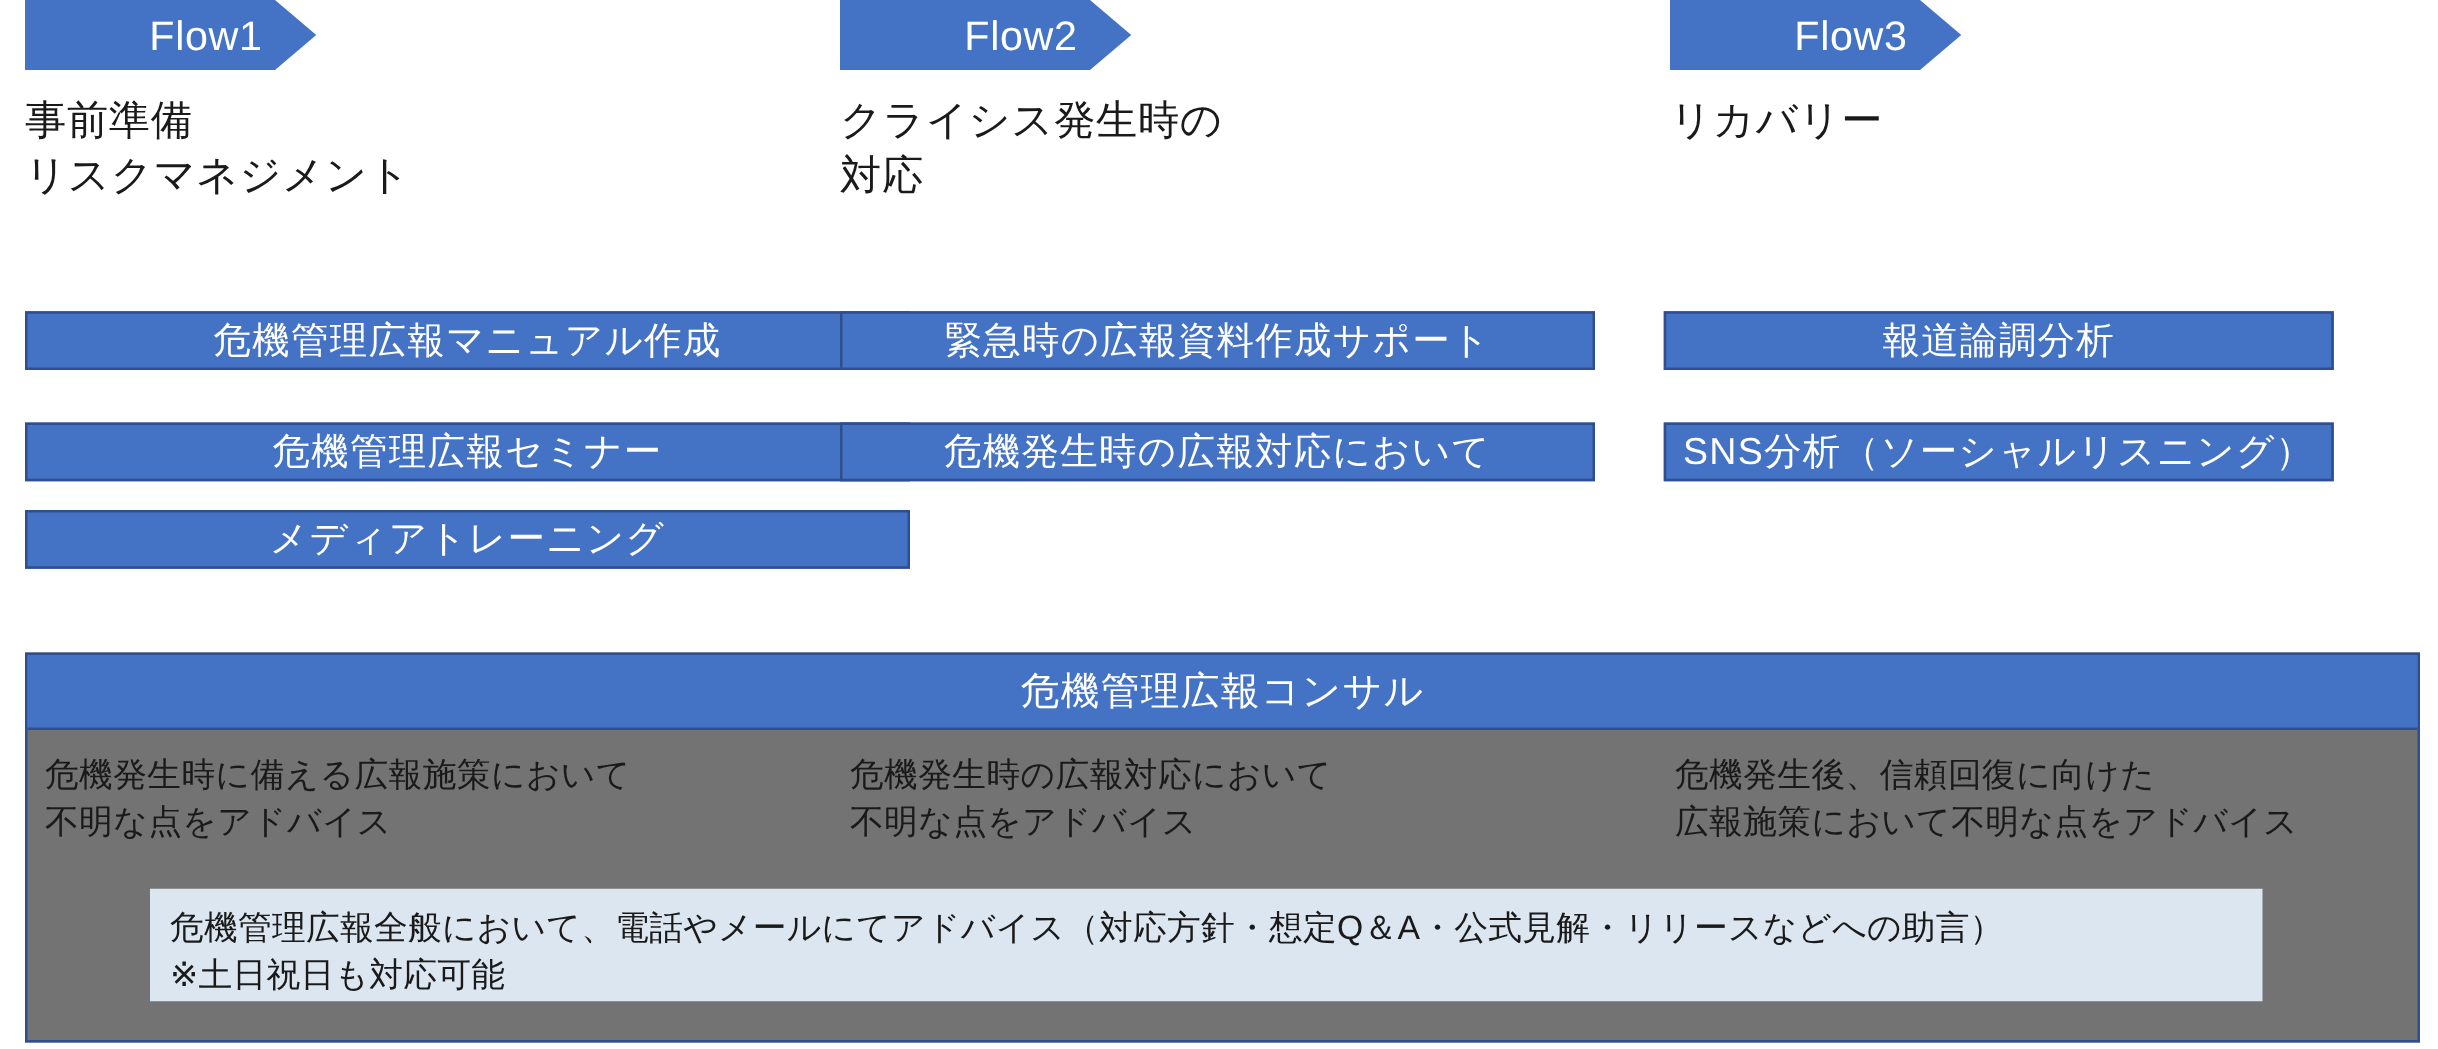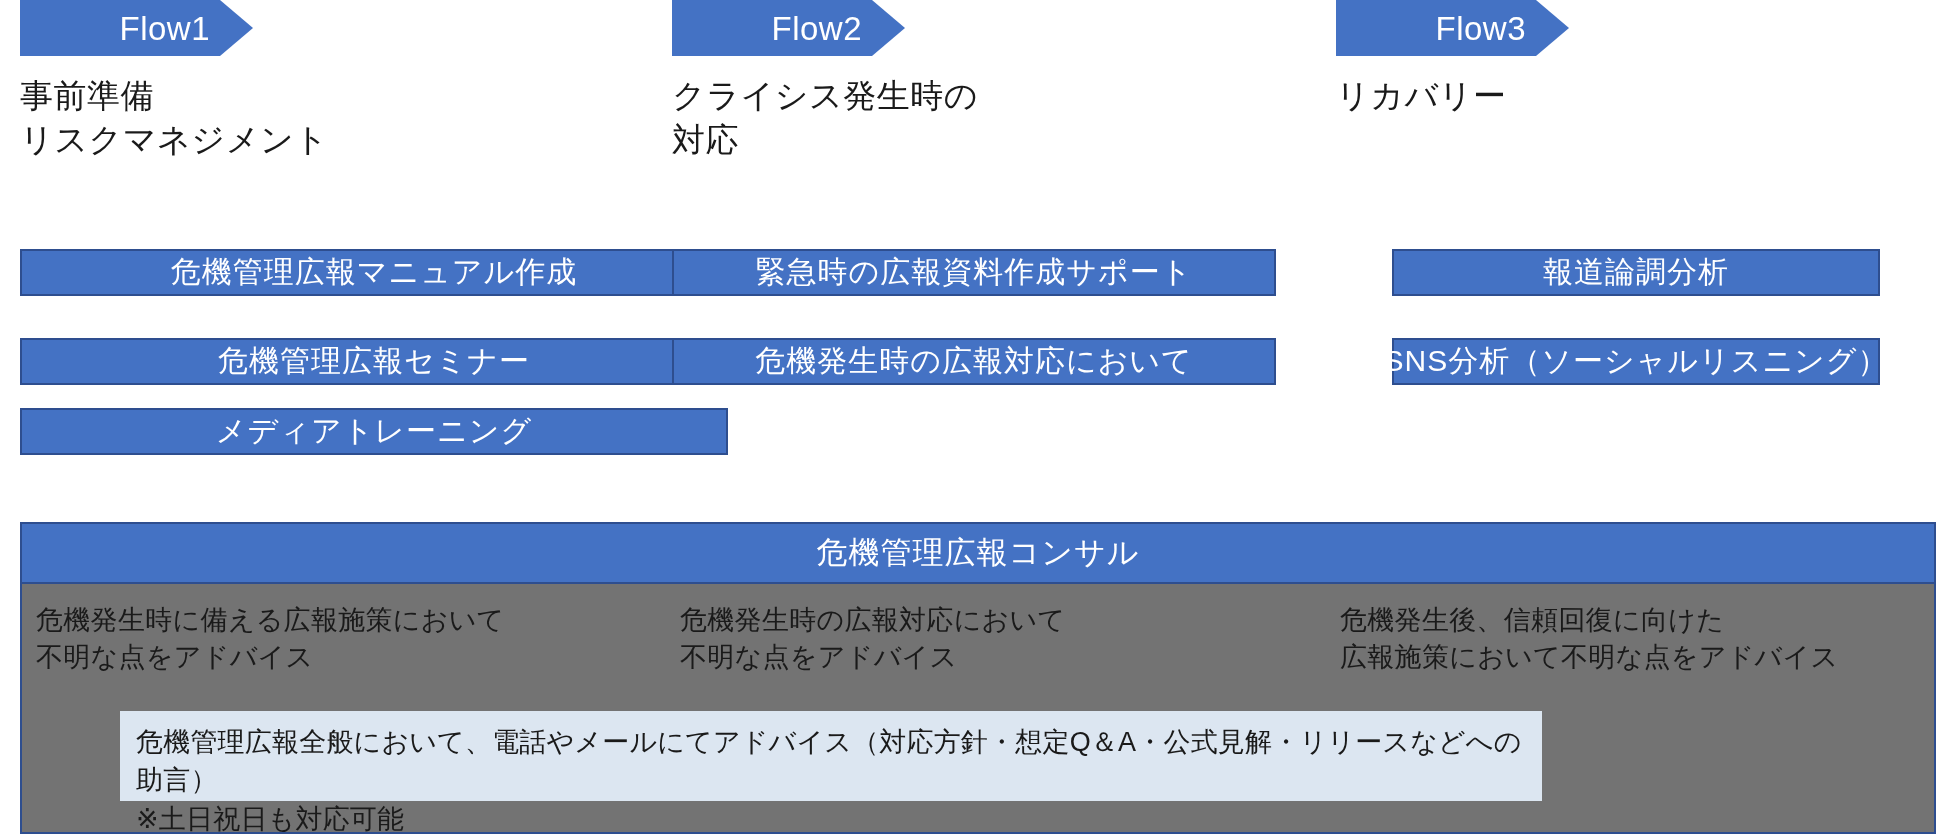--- a/index.html
+++ b/index.html
@@ -88,21 +88,21 @@
     height: 47px;
     white-space: nowrap;
   }
 
   .bar-r1 { top: 249px; }
   .bar-r2 { top: 338px; }
   .bar-r3 { top: 408px; }
 
   .col-a { left: 20px;   width: 708px; }
   .col-b { left: 672px;  width: 604px; }
-  .col-c { left: 1392px; width: 488px; }
+  .col-c { left: 1331px; width: 536px; }
 
   
   .panel {
     position: absolute;
     left: 20px;
     top: 522px;
     width: 1916px;
     height: 312px;
     border: 2px solid #2E4E8F;
     box-sizing: border-box;
@@ -138,21 +138,21 @@
     letter-spacing: 0.3px;
   }
   .desc-1 { left: 14px; }
   .desc-2 { left: 658px; }
   .desc-3 { left: 1318px; }
 
   .note-box {
     position: absolute;
     left: 98px;
     top: 127px;
-    width: 1422px;
+    width: 1690px;
     height: 90px;
     background: #DCE6F1;
     box-sizing: border-box;
     padding: 12px 16px 0 16px;
   }
   .note-text {
     font-size: 27px;
     line-height: 1.42;
     color: #1a1a1a;
     white-space: pre-line;

